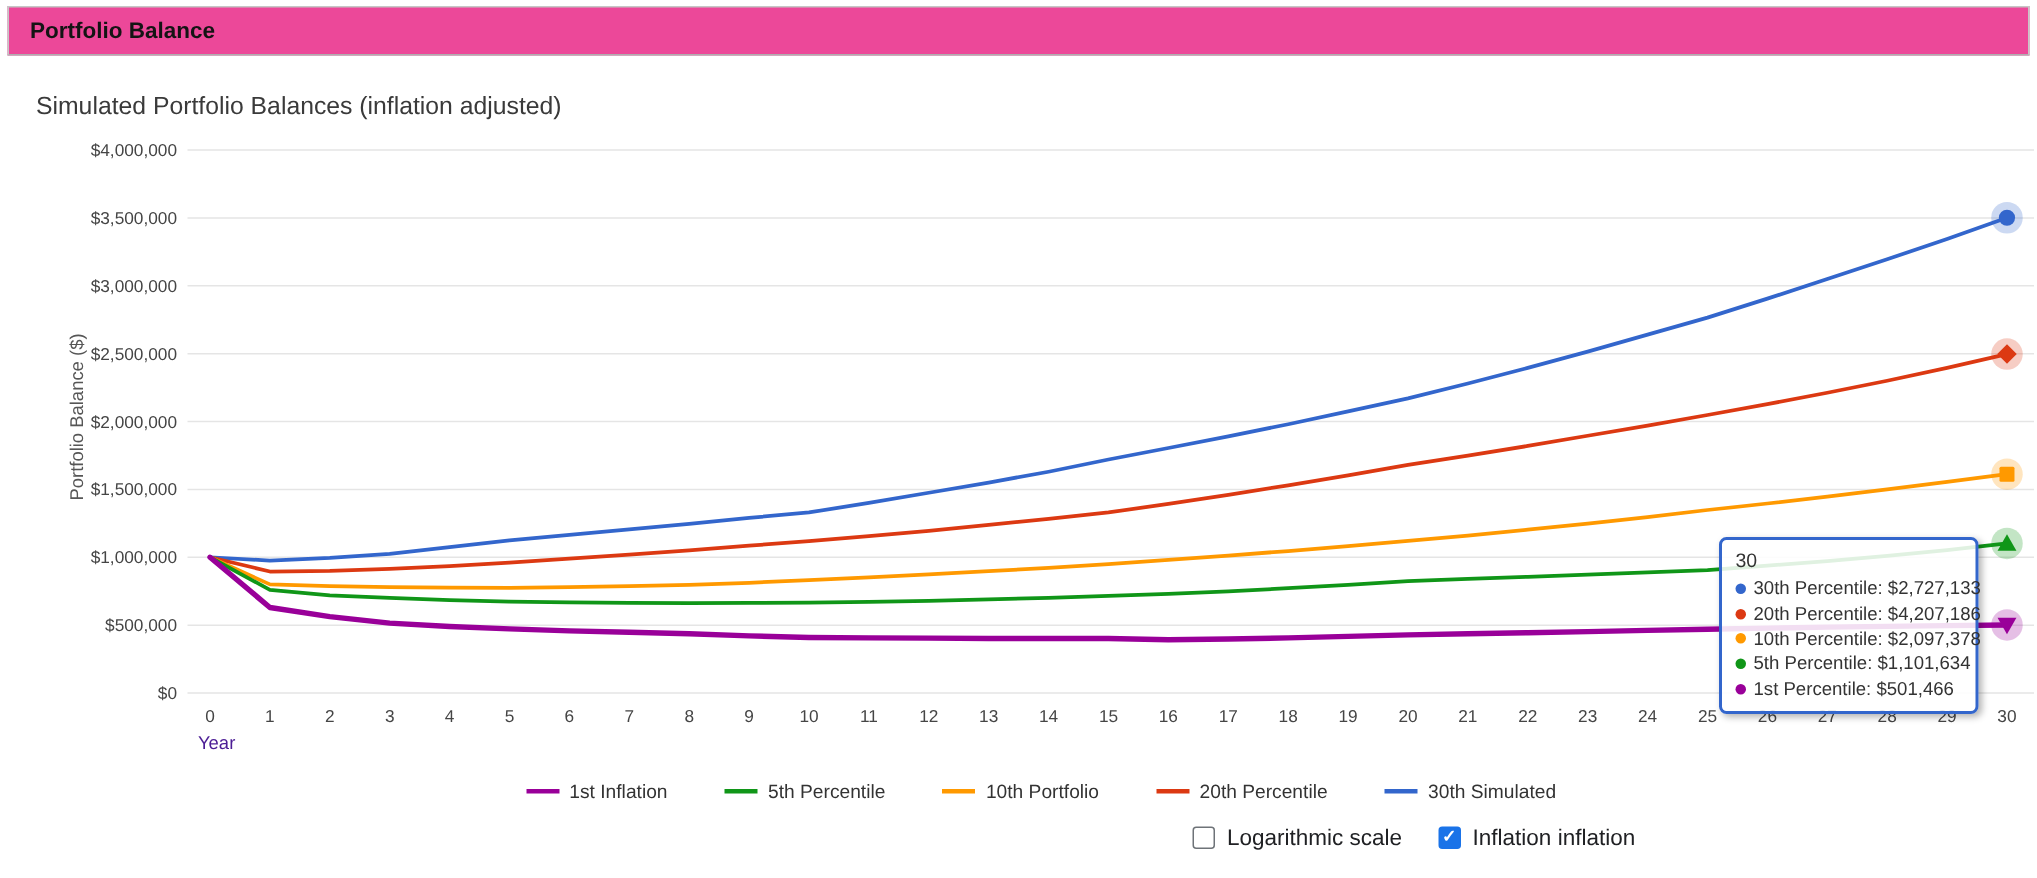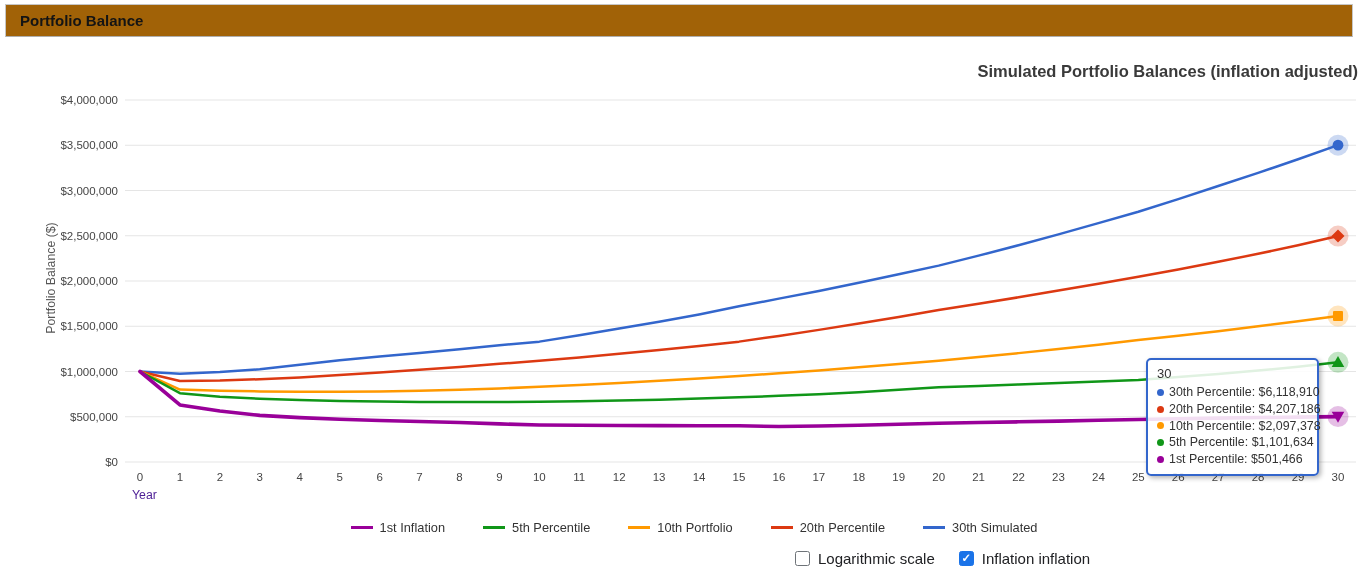--- a/index.html
+++ b/index.html
@@ -2,27 +2,27 @@
 <html><head>
 <meta charset="utf-8">
 <style>
   html,body{margin:0;padding:0;}
   body{
     width:1358px;height:585px;position:relative;overflow:hidden;background:#fff;
     font-family:"Liberation Sans","DejaVu Sans",sans-serif;
   }
   .header-bar{
     position:absolute;top:4px;left:5px;right:5px;height:33px;box-sizing:border-box;
-    background:#a16207;border:1px solid #c6c6c6;border-bottom-color:#aeaeae;
+    background:#ec4899;border:1px solid #c6c6c6;border-bottom-color:#aeaeae;
     display:flex;align-items:center;padding-left:14px;
   }
   .header-title{font-size:15px;font-weight:bold;color:#141414;}
   .chart-title{
-    position:absolute;top:62px;left:24px;right:0;text-align:right;
-    font-size:16.5px;font-weight:bold;color:#3a3a3a;
+    position:absolute;top:62px;left:24px;right:0;text-align:left;
+    font-size:16.5px;font-weight:normal;color:#3a3a3a;
   }
   .y-axis-title{
     position:absolute;left:-28px;top:270px;width:160px;height:16px;text-align:center;
     transform:rotate(-90deg);font-size:12.3px;color:#565656;
   }
   .x-axis-title{
     position:absolute;top:488px;left:132px;width:1216px;text-align:left;
     font-size:12.3px;color:#4c1d95;
   }
   #chart-svg{position:absolute;left:0;top:0;width:1358px;height:585px;}
@@ -138,21 +138,21 @@
         <path d="M 1337.99 422.817327 L 1344.29 411.817327 L 1331.69 411.817327 Z" fill="#990099"></path>
       </g>
     </svg>
   <div class="x-axis-title">Year</div>
 
   <div class="tooltip">
     <div class="tooltip-title">30</div>
     <div id="tooltip-rows">
         <div class="t-row">
           <span class="bullet" style="background: rgb(51, 102, 204);"></span>
-          <span>30th Percentile: $6,118,910</span>
+          <span>30th Percentile: $2,727,133</span>
         </div>
         <div class="t-row">
           <span class="bullet" style="background: rgb(220, 57, 18);"></span>
           <span>20th Percentile: $4,207,186</span>
         </div>
         <div class="t-row">
           <span class="bullet" style="background: rgb(255, 153, 0);"></span>
           <span>10th Percentile: $2,097,378</span>
         </div>
         <div class="t-row">

